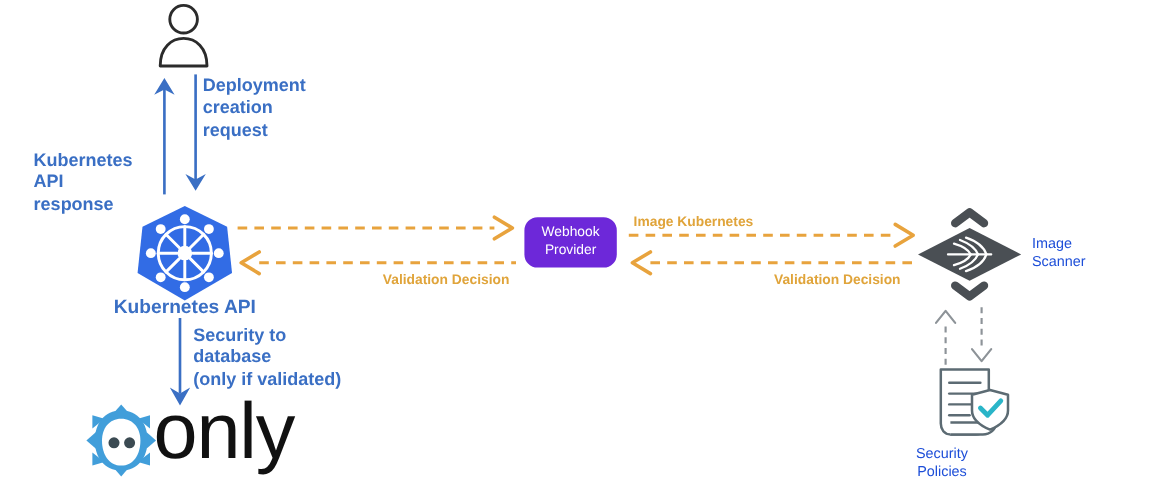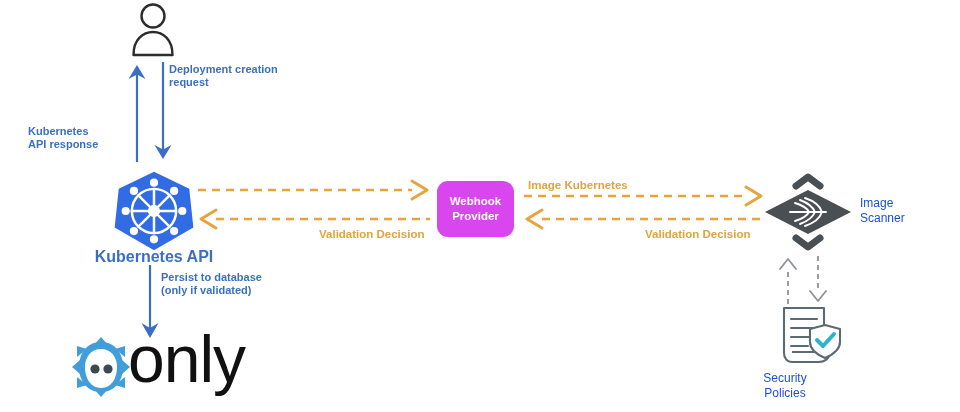--- a/index.html
+++ b/index.html
@@ -19,42 +19,42 @@
   }
   .abs { position: absolute; }
 
   
   .lbl {
     position: absolute;
     font-family: "Liberation Sans", sans-serif;
     line-height: 1.22;
     white-space: pre-line;
   }
-  .lbl-blue   { color: #3a6fc4; font-size: 11px; font-weight: bold; }
+  .lbl-blue   { color: #3a6fc4; font-size: 15px; font-weight: bold; }
   .lbl-orange { color: #e0a43a; font-size: 11.5px; font-weight: bold; }
   .lbl-teal   { color: #1d4ed8; font-size: 12px;  font-weight: normal; }
   .lbl-k8s    { color: #3a6fc4; font-size: 16px; font-weight: bold; }
   .right-align { text-align: left; }
   .center-align { text-align: center; }
 
   
   .webhook-box {
     position: absolute;
     left: 437px;
     top: 181px;
     width: 77px;
-    height: 56px;
-    background: #d946ef;
+    height: 42px;
+    background: #6d28d9;
     border-radius: 11px;
     display: flex;
     align-items: center;
     justify-content: center;
     color: #ffffff;
     font-size: 11.5px;
-    font-weight: bold;
+    font-weight: normal;
     text-align: center;
     line-height: 1.3;
     white-space: pre-line;
     font-family: "Liberation Sans", sans-serif;
   }
 
   svg { display: block; overflow: visible; }
 </style>
 </head>
 <body>
@@ -208,21 +208,21 @@
   </div>
   <span class="lbl lbl-teal center-align" style="left:735px; top:371px; width:100px;">Security
 Policies</span>
 
   <div class="abs" style="left:139px; top:265px;">
     <svg width="22" height="75" viewBox="0 0 22 75">
       <line x1="11" y1="0" x2="11" y2="63" stroke="#3a6fc4" stroke-width="2.2"></line>
       <path d="M11 73 L2.5 58 L11 63 L19.5 58 Z" fill="#3a6fc4"></path>
     </svg>
   </div>
-  <span class="lbl lbl-blue" style="left:161px; top:271px; width:130px;">Persist to database
+  <span class="lbl lbl-blue" style="left:161px; top:271px; width:130px;">Security to database
 (only if validated)</span>
 
   <div class="abs" style="left:70px; top:336px;">
     <svg width="62" height="62" viewBox="0 0 62 62">
       <g fill="#419eda">
 
         <path d="M31 1 L38 9 L24 9 Z"></path>
         <path d="M55 10 L55 21 L45 13 Z"></path>
         <path d="M7 10 L17 13 L7 21 Z"></path>
         <path d="M60 31 L52 38 L52 24 Z"></path>

